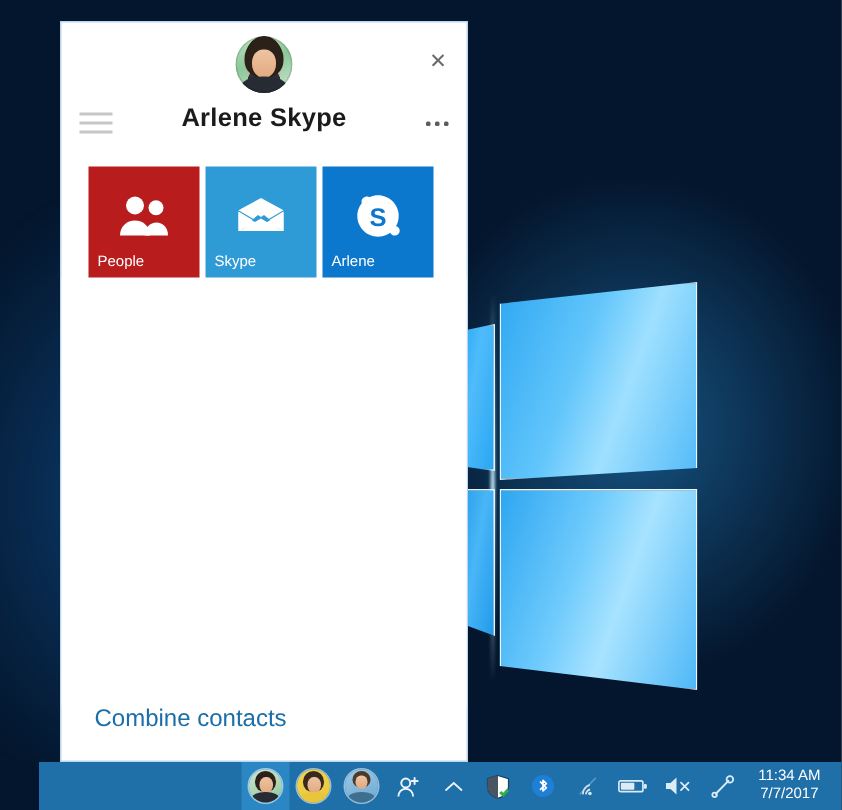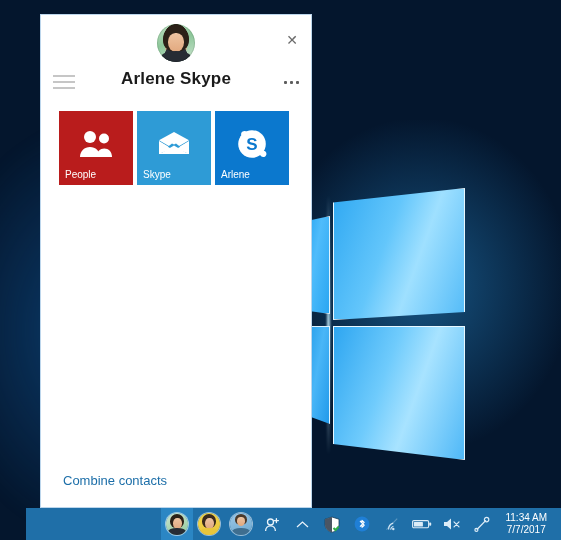--- a/index.html
+++ b/index.html
@@ -205,21 +205,21 @@
     left: 0; right: 0; top: 14px;
     display: flex; align-items: center; justify-content: center;
     height: 38px;
   }
   #panel-body { flex: 1 1 auto; background: #fff; }
   #panel-footer {
     flex: 0 0 auto;
     padding: 0 0 18px 22px;
   }
   #combine-link {
-    font-size: 13px;
+    font-size: 16px;
     color: #1c6ea8;
     text-decoration: none;
     cursor: pointer;
   }
 
   
   #taskbar {
     position: absolute;
     left: 0; bottom: 0;
     width: 561px; height: 32px;

